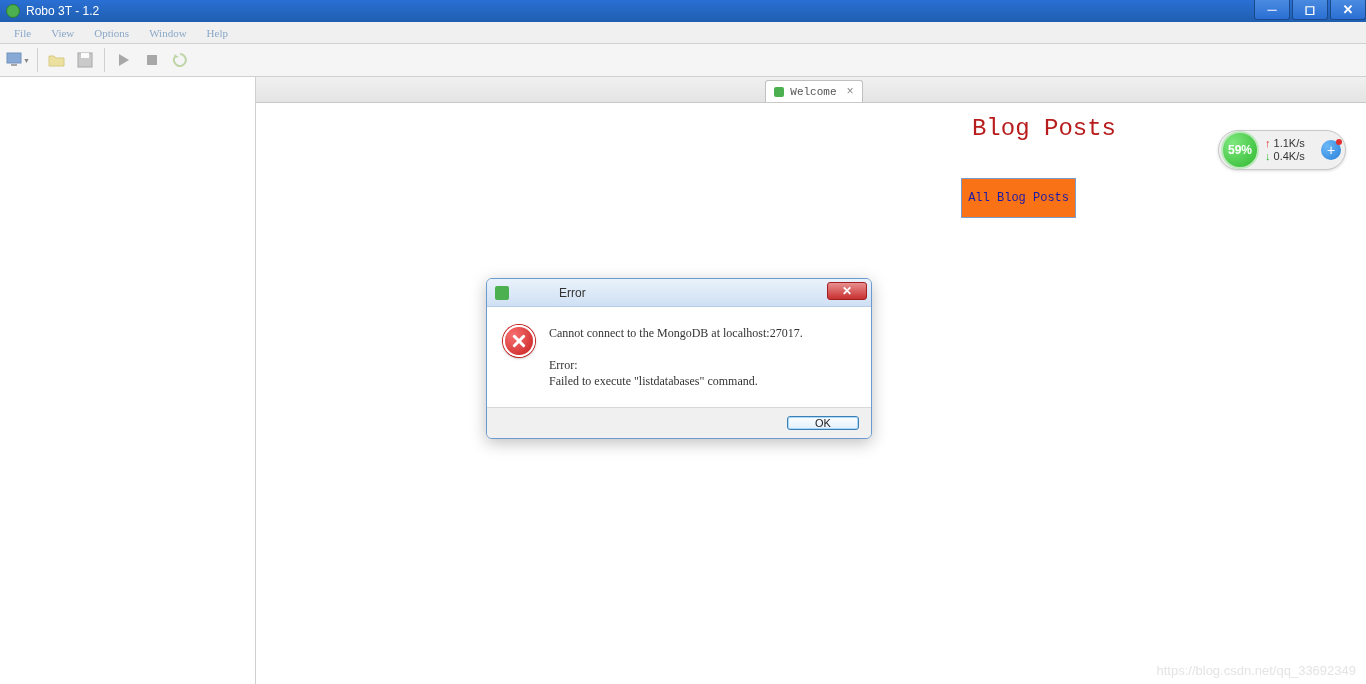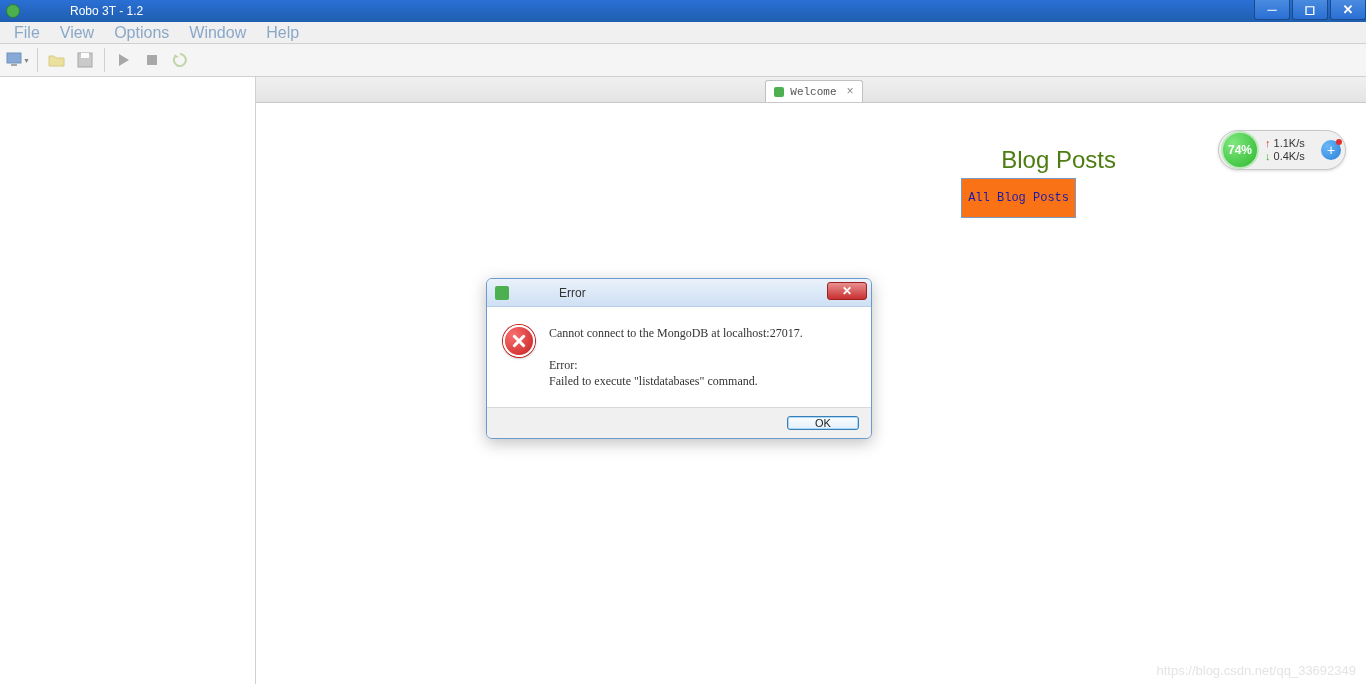--- a/index.html
+++ b/index.html
@@ -16,21 +16,20 @@
   
   .titlebar {
     height: 22px;
     background: linear-gradient(to bottom, #2a6fd4, #1f5fb0);
     color: #fff;
     display: flex;
     align-items: center;
     padding-left: 6px;
     font-size: 12px;
     position: relative;
-    gap: 44px;
   }
   .titlebar .app-icon {
     width: 14px; height: 14px;
     background: #4caf50;
     border-radius: 50%;
     margin-right: 6px;
     border: 1px solid #2e7d32;
   }
   .win-controls {
     position: absolute;
@@ -59,22 +58,23 @@
     height: 22px;
     background: #f0f0f0;
     border-bottom: 1px solid #d0d0d0;
     display: flex;
     align-items: center;
     padding-left: 4px;
   }
   .menu-item {
     padding: 3px 10px;
     color: #8aa8c8;
-    font-size: 16px;
+    font-size: 11px;
     cursor: default;
+    font-family: Liberation Serif, serif;
   }
 
   
   .toolbar {
     height: 33px;
     background: #f5f5f5;
     border-bottom: 1px solid #d0d0d0;
     display: flex;
     align-items: center;
     padding-left: 6px;
@@ -152,24 +152,24 @@
   
   .page {
     padding: 30px 40px;
     position: relative;
     height: calc(100% - 26px);
     background: #fff;
   }
   .blog-heading {
     position: absolute;
     right: 250px;
-    top: 43px;
-    font-family: Liberation Sans, sans-serif;
+    top: 12px;
+    font-family: Liberation Mono, monospace;
     font-size: 24px;
-    color: #4d7c0f;
+    color: #b91c1c;
     font-weight: normal;
   }
   .blog-link {
     position: absolute;
     right: 290px;
     top: 75px;
     font-family: "Courier New", monospace;
     font-size: 12px;
     color: #1a1aaa;
     border: 1px solid #7a9ac8;
@@ -409,21 +409,21 @@
     </div>
     <div class="page">
       <div class="blog-heading">Blog Posts</div>
       <a class="blog-link">All Blog Posts</a>
     </div>
   </div>
 </div>
 
 <div class="net-widget">
   <div class="net-circle">
-    <span>74%</span>
+    <span>59%</span>
   </div>
   <div class="net-stats">
     <div class="up">1.1K/s</div>
     <div class="down">0.4K/s</div>
   </div>
   <div class="net-add">+</div>
 </div>
 
 <div class="dialog">
   <div class="dialog-titlebar">

